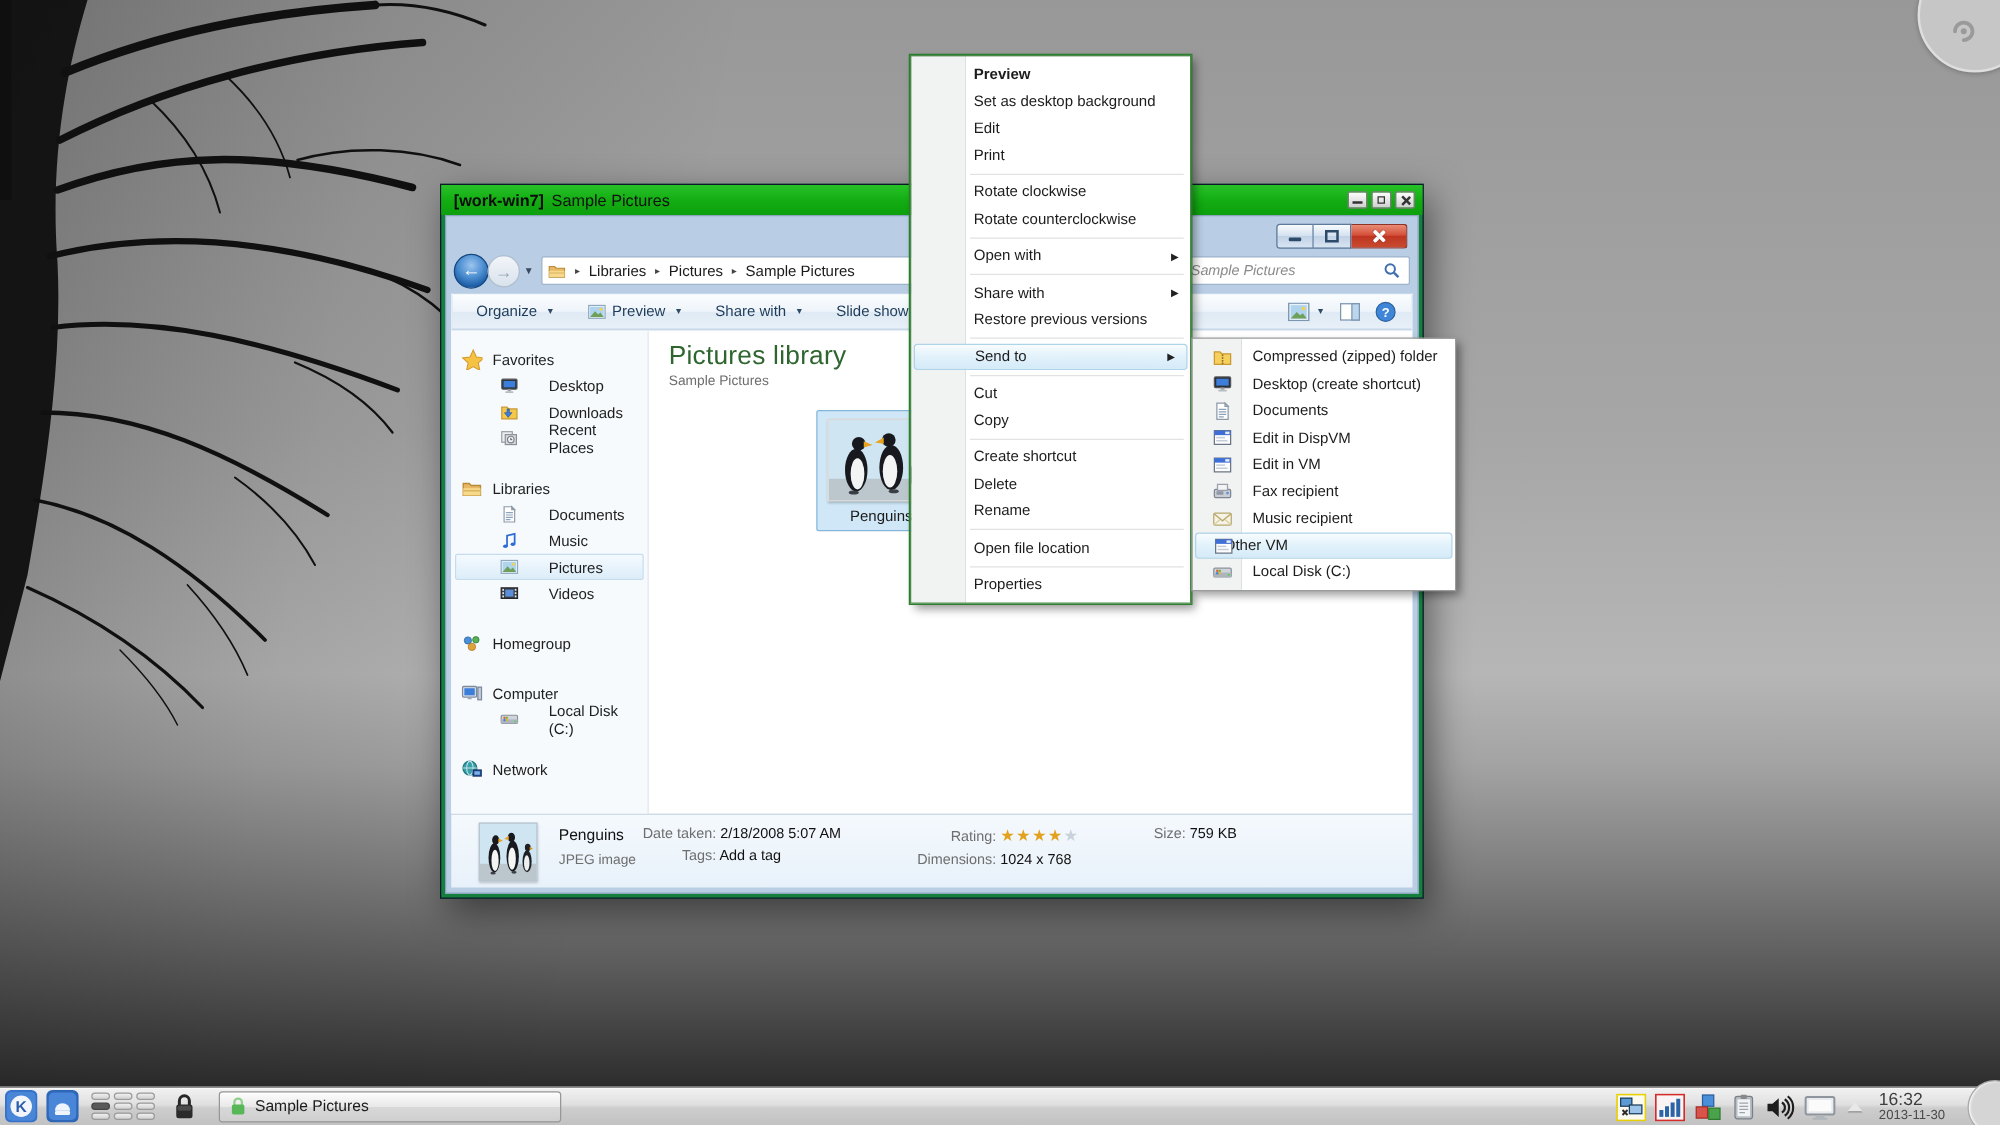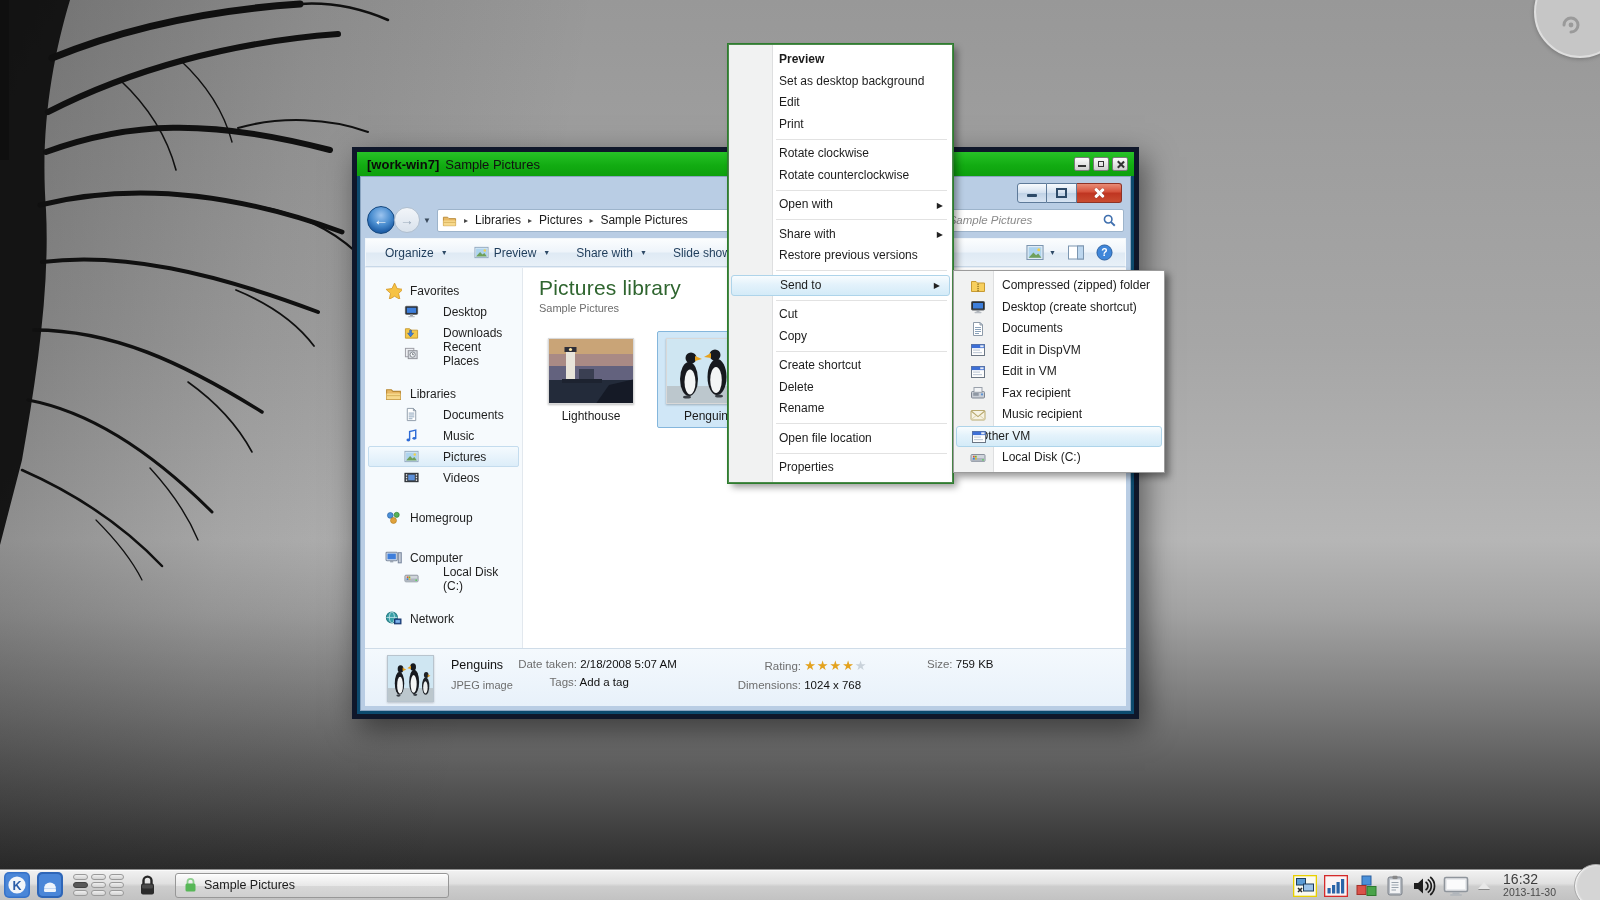--- a/index.html
+++ b/index.html
@@ -10,21 +10,21 @@
   background:linear-gradient(180deg,#989898 0%,#a6a6a6 38%,#b6b6b6 60%,#a3a3a3 68%,#7c7c7c 78%,#4e4e4e 89%,#2b2b2b 97%,#222 100%); }
 #desktop::before { content:""; position:absolute; inset:0;
   background:linear-gradient(100deg, rgba(20,20,20,.30) 0%, rgba(20,20,20,.10) 18%, transparent 34%); }
 #tree { position:absolute; left:0; top:0; }
 #cashew-top { position:absolute; right:-26px; top:-34px; width:92px; height:92px; border-radius:50%;
   background:#c6c6c6; border:2px solid #dedede; box-shadow:0 1px 4px rgba(0,0,0,.25); }
 #cashew-top svg { position:absolute; left:24px; top:46px; }
 
 
 #vmwin { position:absolute; left:352px; top:147px; width:787px; height:572px; z-index:3;
-  border:5px solid #0f172a; background:#0c4a6e; box-shadow:6px 10px 28px rgba(0,0,0,.5); }
+  border:1px solid #0f172a; background:#15803d; box-shadow:6px 10px 28px rgba(0,0,0,.5); }
 .vm-title { height:24px; background:linear-gradient(180deg,#27c227 0%,#12ac12 55%,#0da00d 100%);
   display:flex; align-items:center; padding:0 6px 0 10px; }
 .vm-name { font-weight:bold; font-size:13px; color:#0b0b0b; margin-right:6px; }
 .vm-doc { font-size:13px; color:#111; flex:1; }
 .vm-ctrls { display:flex; gap:3px; }
 .vmbtn { width:16px; height:14px; background:linear-gradient(#fdfdfd,#cfcfcf); border:1px solid #7b7b7b;
   border-radius:2px; position:relative; }
 .vmbtn i { position:absolute; }
 .g-min { left:3px; right:3px; bottom:3px; height:2px; background:#333; }
 .g-max { left:4px; right:4px; top:3px; bottom:3px; border:1.5px solid #333; }
@@ -74,21 +74,21 @@
 .tb-left { display:flex; align-items:center; gap:8px; flex:1; }
 .tb-item { display:flex; align-items:center; gap:5px; padding:4px 9px; border-radius:3px; font-size:12px; color:#1e3c5a; }
 .tb-dd { font-size:7px; color:#2e4a66; margin-left:2px; }
 .tb-right { display:flex; align-items:center; gap:12px; padding-right:2px; }
 .tb-ico { display:flex; align-items:center; gap:3px; }
 
 
 .main { height:392px; display:flex; background:#fff; border-top:1px solid #e8eef5; }
 .sidebar { width:158px; flex:none; background:#f6fafd; border-right:1px solid #e2e8ee; padding-top:12px; font-size:12px; color:#1e1e1e; overflow:hidden; }
 .sb-section { margin-bottom:19px; }
-.sb-head { display:flex; align-items:center; height:21px; padding-left:20px; gap:8px; }
+.sb-head { display:flex; align-items:center; height:21px; padding-left:8px; gap:8px; }
 .sb-item { display:flex; align-items:center; height:21px; padding-left:36px; gap:24px; border-radius:2px; margin:0 3px; }
 .sb-item.sel { background:linear-gradient(#f4fafe,#dcedf9); border:1px solid #c4dcee; height:21px; padding-left:35px; }
 .filearea { flex:1; padding:8px 0 0 16px; overflow:hidden; }
 .lib-title { font-size:21px; color:#2f652f; letter-spacing:.2px; }
 .lib-sub { font-size:11px; color:#6d6d6d; margin-top:2px; }
 .tiles { display:grid; grid-template-columns:repeat(3,104px); grid-auto-rows:auto; column-gap:14px; row-gap:4px; margin-top:13px; }
 .tile { width:104px; padding:6px 0 2px; text-align:center; border:1px solid transparent; border-radius:2px; }
 .tile .thumb { width:86px; height:66px; margin:0 auto; border:1px solid #d8d8d8; box-shadow:0 1px 2px rgba(0,0,0,.25); position:relative; overflow:hidden; background:#eee; }
 .tile .thumb svg { display:block; }
 .tile .fname { font-size:12px; color:#1a1a1a; margin-top:5px; height:16px; }
@@ -454,37 +454,20 @@
               <span>Network</span>
             </div>
           </div>
         </div>
       <div class="filearea">
         <div class="lib-head">
           <div class="lib-title">Pictures library</div>
           <div class="lib-sub">Sample Pictures</div>
         </div>
         <div class="tiles" id="tiles">
-            <div class="tile t3">
-              <div class="thumb art-lighthouse">
-                <svg width="86" height="66" viewBox="0 0 86 66">
-                  <rect width="86" height="15" fill="#c9a477"></rect>
-                  <rect y="15" width="86" height="12" fill="#a98a85"></rect>
-                  <rect y="27" width="86" height="14" fill="#63627e"></rect>
-                  <rect y="41" width="86" height="25" fill="#232b3a"></rect>
-                  <polygon points="46,66 86,66 86,40 60,46" fill="#151a26"></polygon>
-                  <rect x="17" y="12" width="9" height="30" fill="#e8e4da"></rect>
-                  <rect x="15.5" y="8" width="12" height="5" fill="#2e2e38"></rect>
-                  <circle cx="21.5" cy="10.5" r="1.6" fill="#ffe9a8"></circle>
-                  <rect x="30" y="30" width="15" height="11" fill="#3a3f52"></rect>
-                  <rect x="13" y="40" width="40" height="4" fill="#1d2330"></rect>
-                </svg>
-              </div>
-              <div class="fname">Lighthouse</div>
-            </div>
             <div class="tile t4 sel">
               <div class="thumb art-penguins">
                 <svg width="86" height="66" viewBox="0 0 86 66" preserveAspectRatio="none">
                   <rect width="86" height="66" fill="#cfe6f2"></rect>
                   <rect y="47" width="86" height="19" fill="#bcc7cd"></rect>
                   <g>
                     <ellipse cx="22" cy="40" rx="9" ry="17" fill="#17191e"></ellipse>
                     <ellipse cx="23" cy="43" rx="5.5" ry="12.5" fill="#f3f5f5"></ellipse>
                     <circle cx="24" cy="19" r="5.5" fill="#17191e"></circle>
                     <polygon points="28,17 35,20 28,22" fill="#e8a21d"></polygon>

